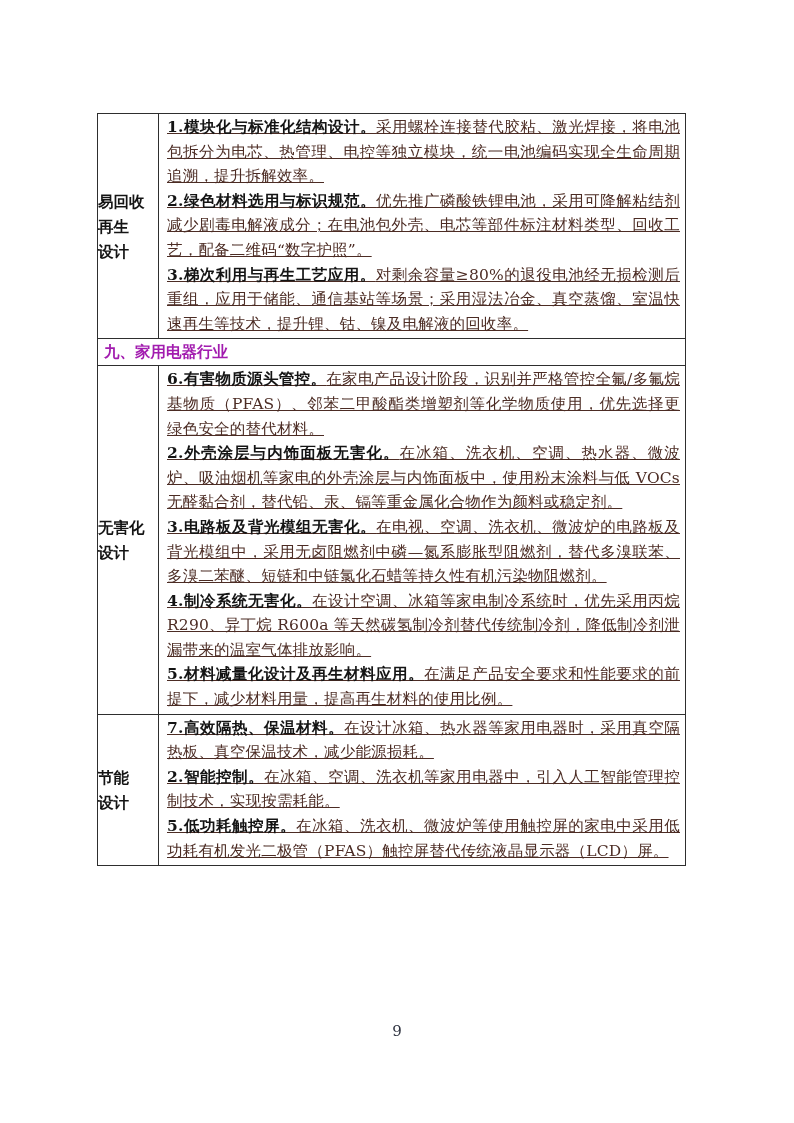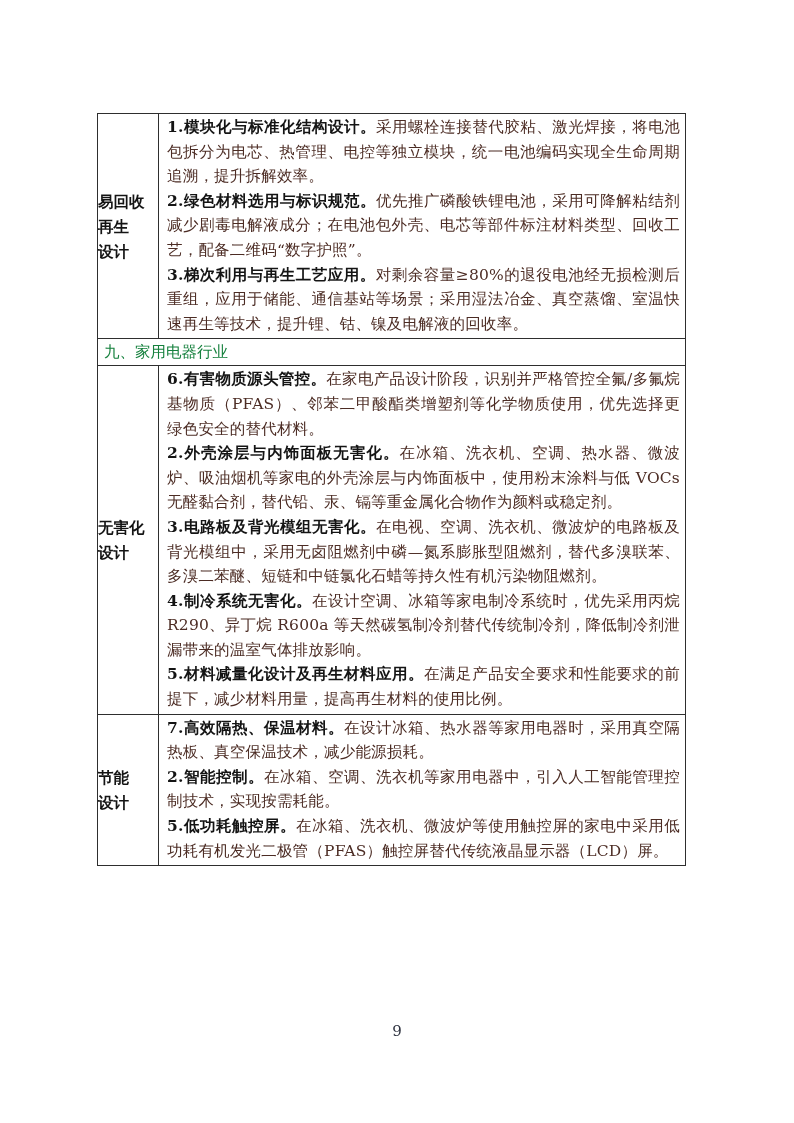--- a/index.html
+++ b/index.html
@@ -36,28 +36,29 @@
   .content-cell {
     padding: 1px 5px 2px 8px;
     vertical-align: top;
   }
   .content-cell p {
     font-size: 15.5px;
     line-height: 24.6px;
     text-align: justify;
     color: #4c2c24;
     letter-spacing: 0.2px;
+    text-decoration: underline;
   }
   .content-cell p b {
     color: #141414;
     font-weight: bold;
   }
   .section-cell {
-    font-weight: normal;
-    color: #15803d;
+    font-weight: bold;
+    color: #a21caf;
     font-size: 15.5px;
     line-height: 24px;
     padding: 1px 5px 1px 6px;
   }
   .page-number {
     position: absolute;
     top: 1022px;
     left: 0;
     width: 100%;
     text-align: center;

